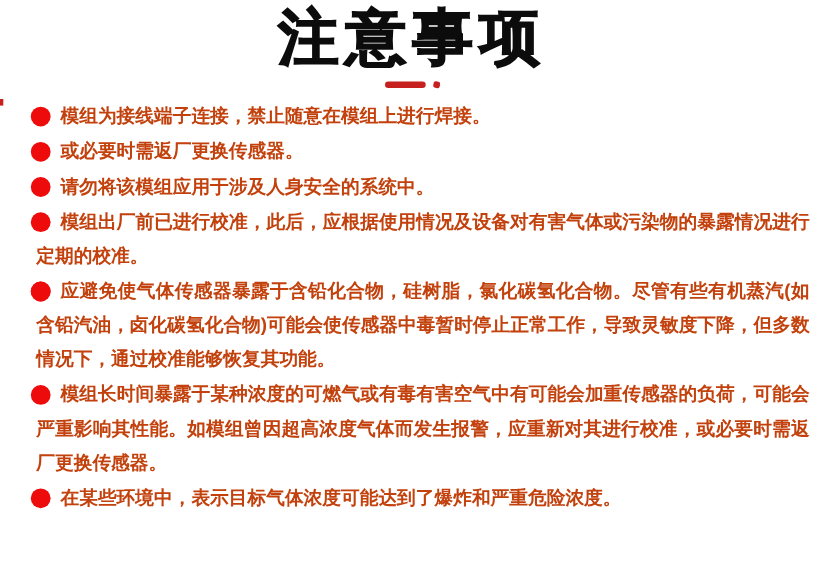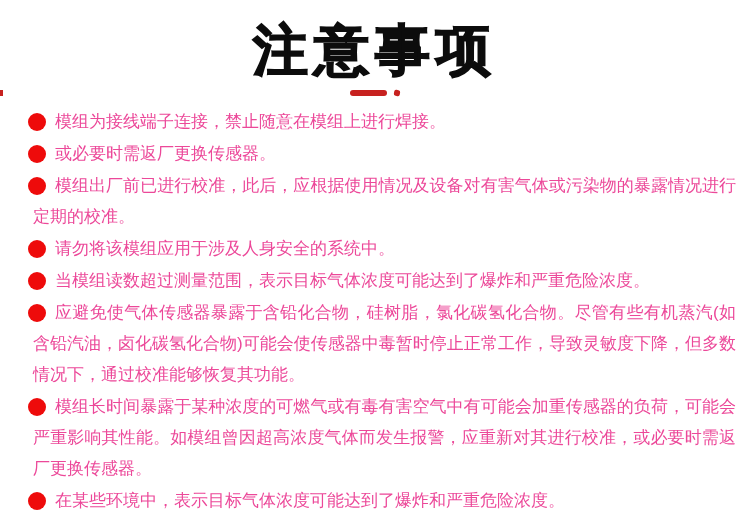--- a/index.html
+++ b/index.html
@@ -6,21 +6,21 @@
   html, body { background: #ffffff; }
   body {
     width: 750px; height: 529px;
     overflow: hidden;
     font-family: "Liberation Sans", sans-serif;
     position: relative;
   }
   .page { width: 750px; height: 529px; position: relative; }
 
   
-  .header { text-align: center; padding-top: 18px; }
+  .header { text-align: center; padding-top: 2px; }
   .title {
     display: inline-block;
     font-size: 55px;
     line-height: 64px;
     font-weight: 900;
     letter-spacing: 6px;
     color: #0c0c0c;
     -webkit-text-stroke: 1.5px #0c0c0c;
   }
   .title-underline {
@@ -31,22 +31,22 @@
   .underline-dot  { width: 6px;  height: 6px; border-radius: 2px; transform: rotate(10deg); }
 
   
   .edge-mark { position: absolute; left: 0; top: 90px; width: 3px; height: 6px; }
 
   
   .list { margin-top: 10px; padding: 0 14px 0 33px; }
   .item {
     position: relative;
     font-size: 17px;
-    font-weight: normal;
-    color: #ec4899;
+    font-weight: bold;
+    color: #c2410c;
     line-height: 31px;
     text-indent: 22px;           
     text-align: justify;
     margin-bottom: 1px;
   }
   .bullet {
     position: absolute;
     left: -5px; top: 7px;
     width: 18px; height: 18px;
     border-radius: 50%;
@@ -73,29 +73,29 @@
       <div class="item">
         <span class="bullet" style="background: rgb(238, 11, 11);"></span><span class="item-text">模组为接线端子连接，禁止随意在模组上进行焊接。</span>
       </div>
 
       <div class="item">
         <span class="bullet" style="background: rgb(238, 11, 11);"></span><span class="item-text">或必要时需返厂更换传感器。</span>
       </div>
 
 
       <div class="item">
+        <span class="bullet" style="background: rgb(238, 11, 11);"></span><span class="item-text">请勿将该模组应用于涉及人身安全的系统中。</span>
+      </div>
+
+      <div class="item">
         <span class="bullet" style="background: rgb(238, 11, 11);"></span><span class="item-text">模组出厂前已进行校准，此后，应根据使用情况及设备对有害气体或污染物的暴露情况进行定期的校准。</span>
       </div>
 
       <div class="item">
-        <span class="bullet" style="background: rgb(238, 11, 11);"></span><span class="item-text">请勿将该模组应用于涉及人身安全的系统中。</span>
-      </div>
-
-      <div class="item">
-        <span class="bullet" style="background: rgb(238, 11, 11);"></span><span class="item-text">当模组读数超过测量范围，表示目标气体浓度可能达到了爆炸和严重危险浓度。</span>
+        <span class="bullet" style="background: rgb(238, 11, 11);"></span>
       </div>
 
       <div class="item">
         <span class="bullet" style="background: rgb(238, 11, 11);"></span><span class="item-text">应避免使气体传感器暴露于含铅化合物，硅树脂，氯化碳氢化合物。尽管有些有机蒸汽(如含铅汽油，卤化碳氢化合物)可能会使传感器中毒暂时停止正常工作，导致灵敏度下降，但多数情况下，通过校准能够恢复其功能。</span>
       </div>
 
       <div class="item">
         <span class="bullet" style="background: rgb(238, 11, 11);"></span><span class="item-text">模组长时间暴露于某种浓度的可燃气或有毒有害空气中有可能会加重传感器的负荷，可能会严重影响其性能。如模组曾因超高浓度气体而发生报警，应重新对其进行校准，或必要时需返厂更换传感器。</span>
       </div>
 

